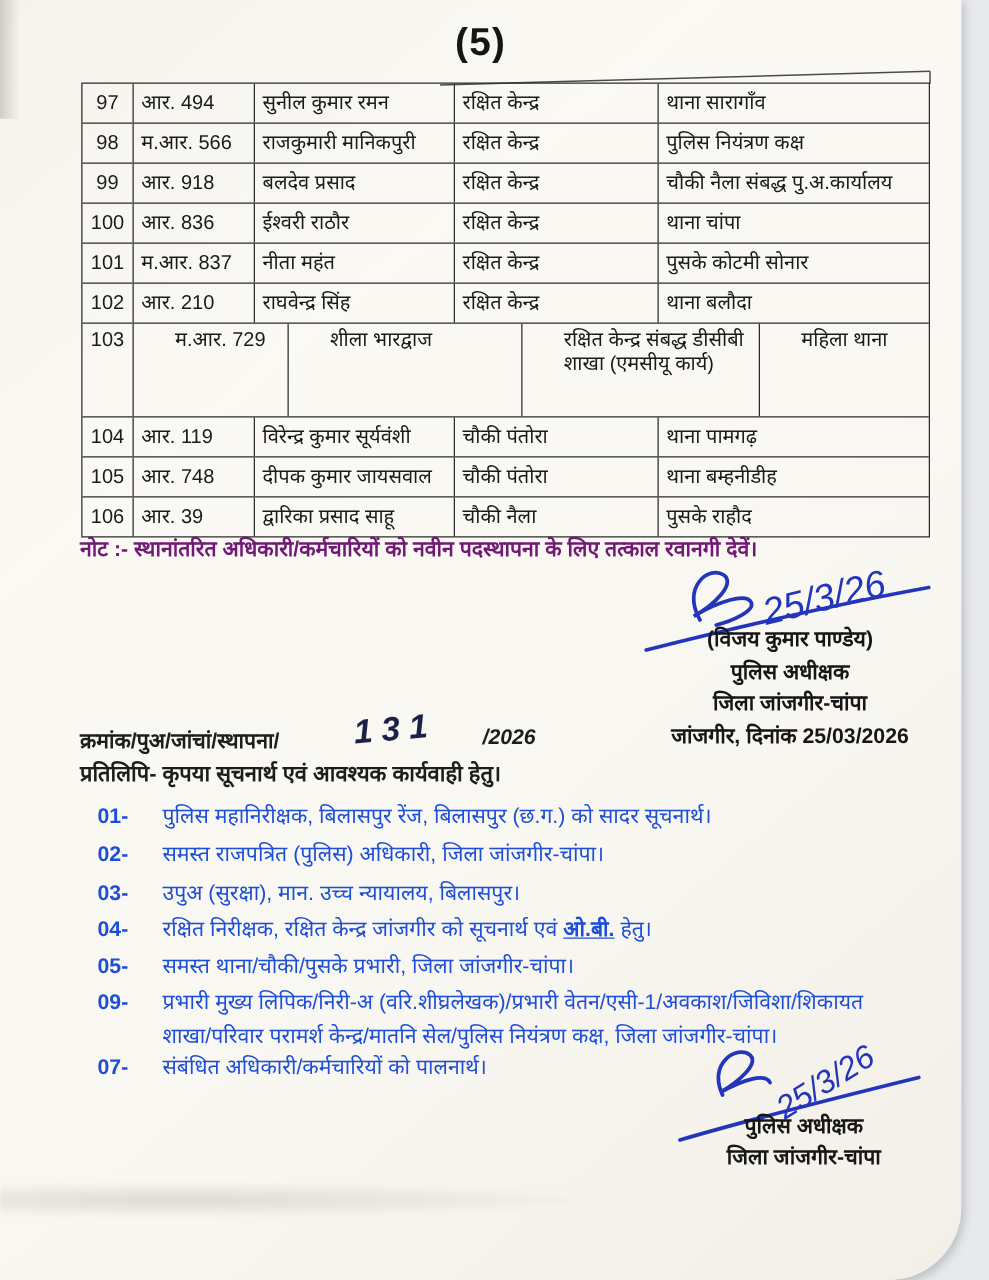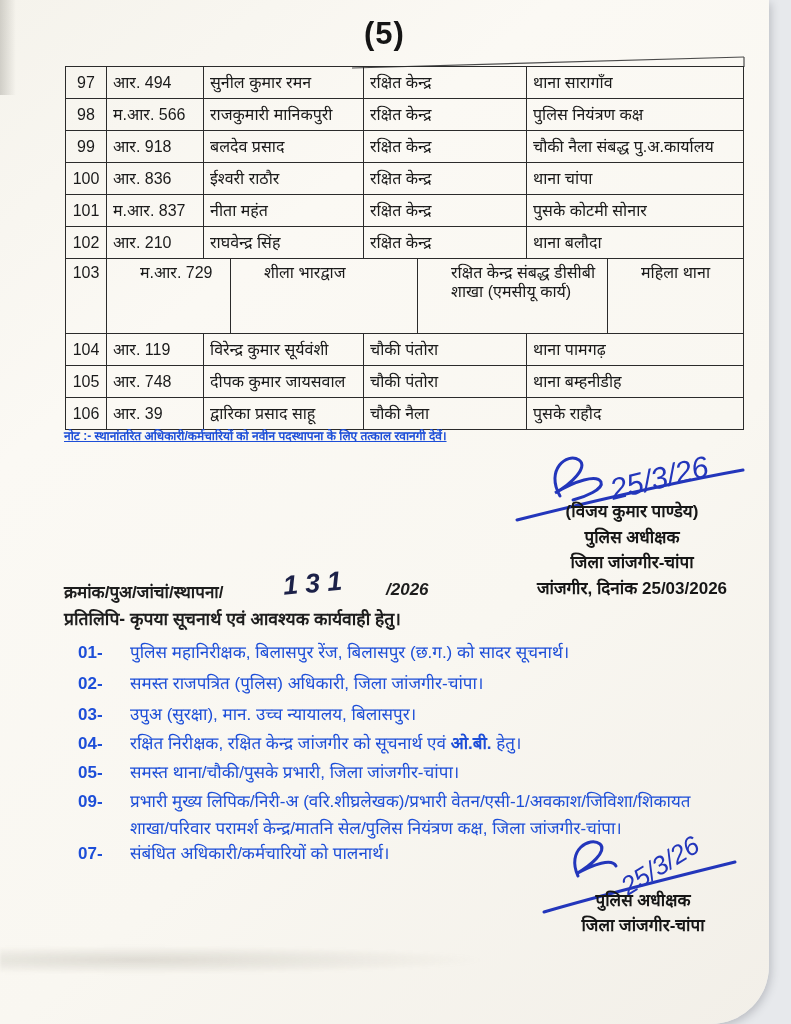--- a/index.html
+++ b/index.html
@@ -40,42 +40,42 @@
   .tall .cell{align-items:flex-start;padding-top:4px;}
   .c1{width:41px;justify-content:center;padding:0 2px;}
   .tall .c1{justify-content:center;}
   .c2{width:97px;}
   .c3{width:160px;}
   .c4{width:163px;}
   .c5{flex:1;border-right:none;}
   .skew-artifact{position:absolute;left:0;top:52px;width:769px;height:22px;pointer-events:none;}
   
   .note{position:absolute;left:64px;top:427px;width:670px;
-    font-size:12px;font-weight:bold;color:#1d4ed8;text-decoration:underline;}
+    font-size:17px;font-weight:bold;color:#701a75;}
   
   .sigblock1{position:absolute;left:512px;top:499px;width:240px;text-align:center;
     font-size:17px;font-weight:bold;line-height:25.5px;color:#161616;}
   .sigblock2{position:absolute;left:528px;top:888px;width:230px;text-align:center;
     font-size:17px;font-weight:bold;line-height:25px;color:#161616;}
   .sig-svg{position:absolute;pointer-events:none;}
   .sig1{left:505px;top:448px;width:250px;height:82px;}
   .sig2{left:530px;top:834px;width:220px;height:88px;}
   
   .ref-label{position:absolute;left:64px;top:580px;font-size:17px;font-weight:bold;}
   .ref-no{position:absolute;left:283px;top:568px;font-size:27px;font-style:italic;
     letter-spacing:7px;color:#1c2148;transform:rotate(-5deg);font-weight:bold;}
   .ref-year{position:absolute;left:386px;top:580px;font-size:17px;font-weight:bold;font-style:italic;}
   .copy-heading{position:absolute;left:64px;top:606px;font-size:17.5px;font-weight:bold;}
   
   .li{position:absolute;left:78px;width:660px;font-size:17px;line-height:27px;color:#1d4ed8;}
   .li .no{display:inline-block;width:52px;font-weight:bold;vertical-align:top;}
   .li .txt{display:inline-block;width:600px;vertical-align:top;}
   .li-1{top:639px;} .li-2{top:670px;} .li-3{top:701px;} .li-4{top:730px;}
   .li-5{top:759px;} .li-6{top:788px;} .li-7{top:840px;}
-  .bold-part{font-weight:bold;}
+  .bold-part{font-weight:bold;text-decoration:underline;}
 </style>
 </head>
 <body>
 
 <div class="paper"></div>
 <div class="smudge-tl"></div>
 <div class="smudge-bl"></div>
 
 <div class="page-number">(5)</div>
 

